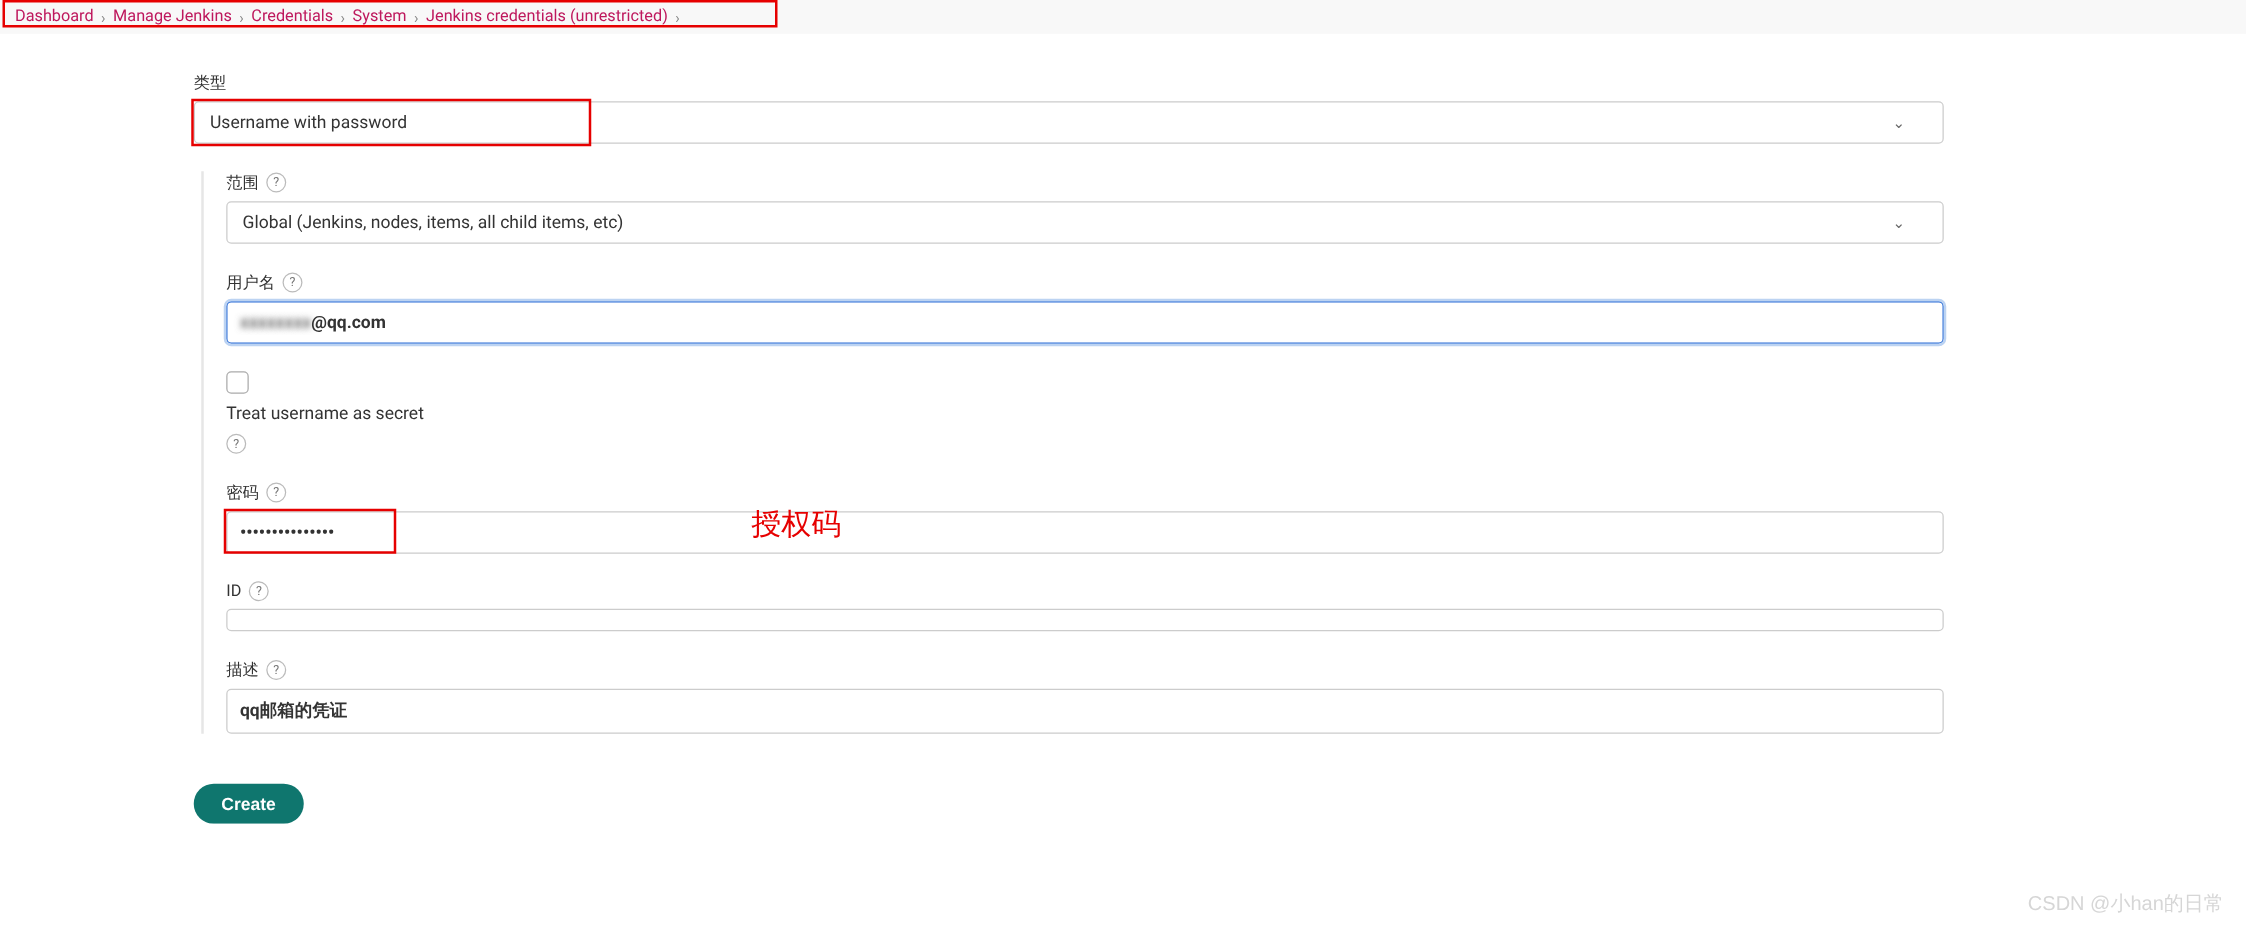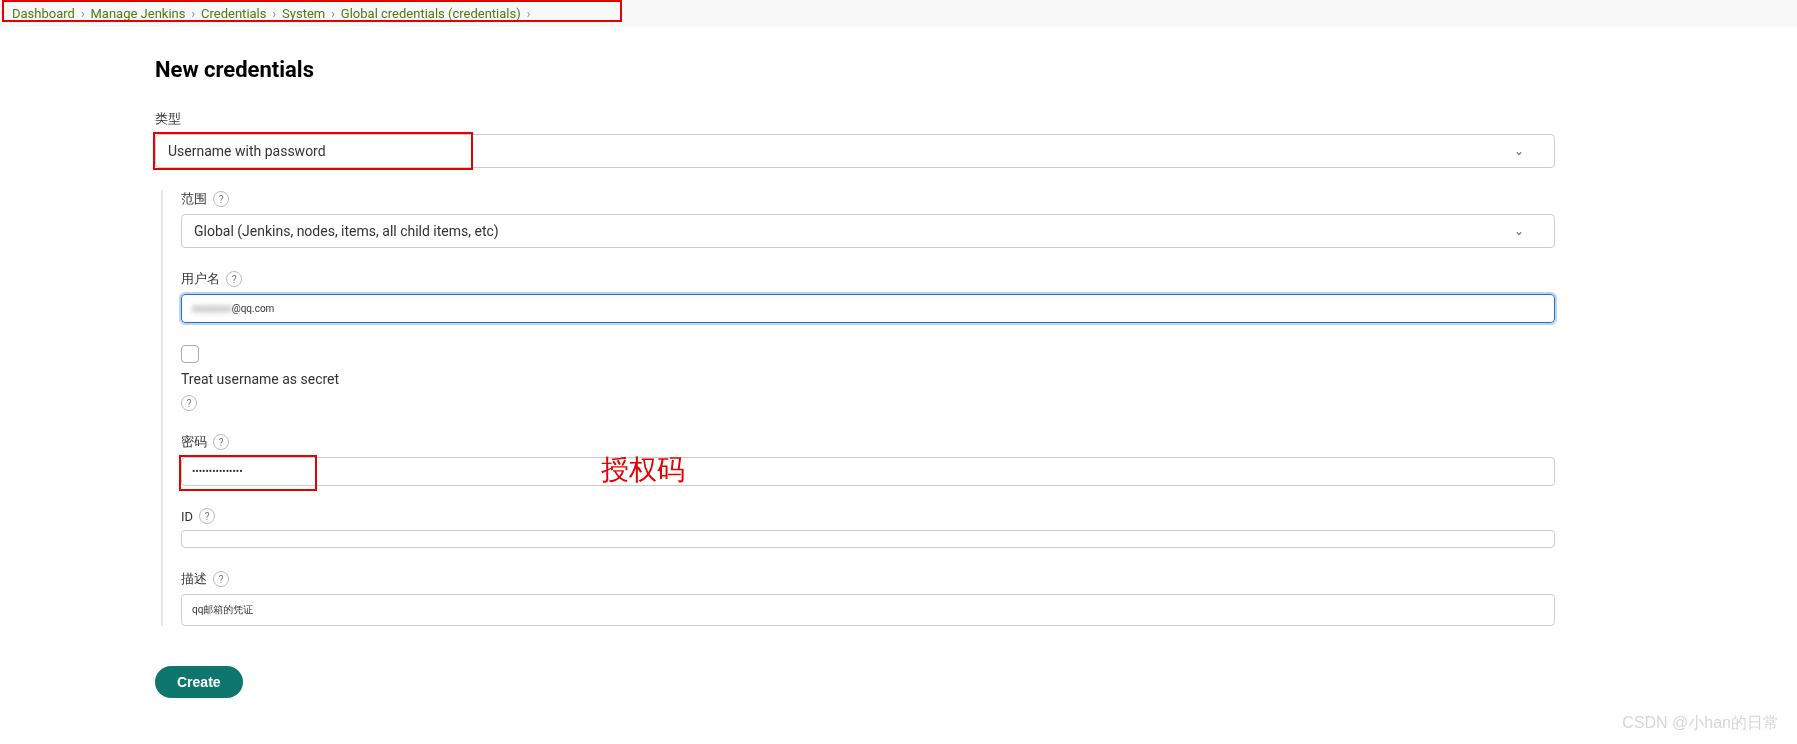--- a/index.html
+++ b/index.html
@@ -12,21 +12,21 @@
     position: relative;
   }
   .breadcrumb {
     display: flex;
     align-items: center;
     padding: 6px 12px;
     background: #f8f8f8;
     font-size: 13px;
     gap: 6px;
   }
-  .breadcrumb a { color: #4d7c0f; text-decoration: none; }
+  .breadcrumb a { color: #be185d; text-decoration: none; }
   .breadcrumb .chev { color: #888; font-size: 12px; }
   .crumb-highlight {
     position: absolute;
     left: 2px; top: 0px;
     width: 620px; height: 22px;
     border: 2px solid #e60000;
     pointer-events: none;
   }
   .page {
     max-width: 1400px;
@@ -85,23 +85,24 @@
     padding-left: 18px;
     margin-left: 6px;
     margin-top: 8px;
   }
   .field { margin-bottom: 22px; }
   .text-input {
     width: 100%;
     border: 1px solid #ccc;
     border-radius: 4px;
     padding: 8px 10px;
-    font-size: 10px;
-    color: #333;
-    background: #fff;
+    font-size: 14px;
+    color: #333;
+    background: #fff;
+    font-weight: bold;
   }
   .text-input.focused {
     border: 1px solid #2a6cd6;
     outline: 2px solid #bcd3f2;
   }
   .blurry { color: transparent; text-shadow: 0 0 5px rgba(70,70,70,0.8); }
   .checkbox-row {
     display: flex;
     align-items: flex-start;
     gap: 8px;
@@ -122,21 +123,21 @@
     position: absolute;
     left: -2px; top: -2px;
     width: 138px; height: 36px;
     border: 2px solid #e60000;
     pointer-events: none;
   }
   .annotation {
     position: absolute;
     left: 420px;
     top: -6px;
-    font-size: 28px;
+    font-size: 24px;
     color: #e60000;
     font-family: "Microsoft YaHei", SimSun, sans-serif;
     pointer-events: none;
   }
   .create-btn {
     display: inline-block;
     background: #0f766e;
     color: #fff;
     border: none;
     border-radius: 20px;
@@ -162,27 +163,26 @@
 
 <div class="breadcrumb">
   <a href="#">Dashboard</a>
   <span class="chev">›</span>
   <a href="#">Manage Jenkins</a>
   <span class="chev">›</span>
   <a href="#">Credentials</a>
   <span class="chev">›</span>
   <a href="#">System</a>
   <span class="chev">›</span>
-  <a href="#">Global credentials (credentials)</a>
+  <a href="#">Jenkins credentials (unrestricted)</a>
   <span class="chev">›</span>
   <div class="crumb-highlight"></div>
 </div>
 
 <div class="page">
-  <h1>New credentials</h1>
 
   <div class="section-label">
     <span>类型</span>
   </div>
   <div class="select-wrap">
     <div class="select-box">
       <span>Username with password</span>
       <span class="chevd">⌄</span>
     </div>
     <div class="type-highlight"></div>

